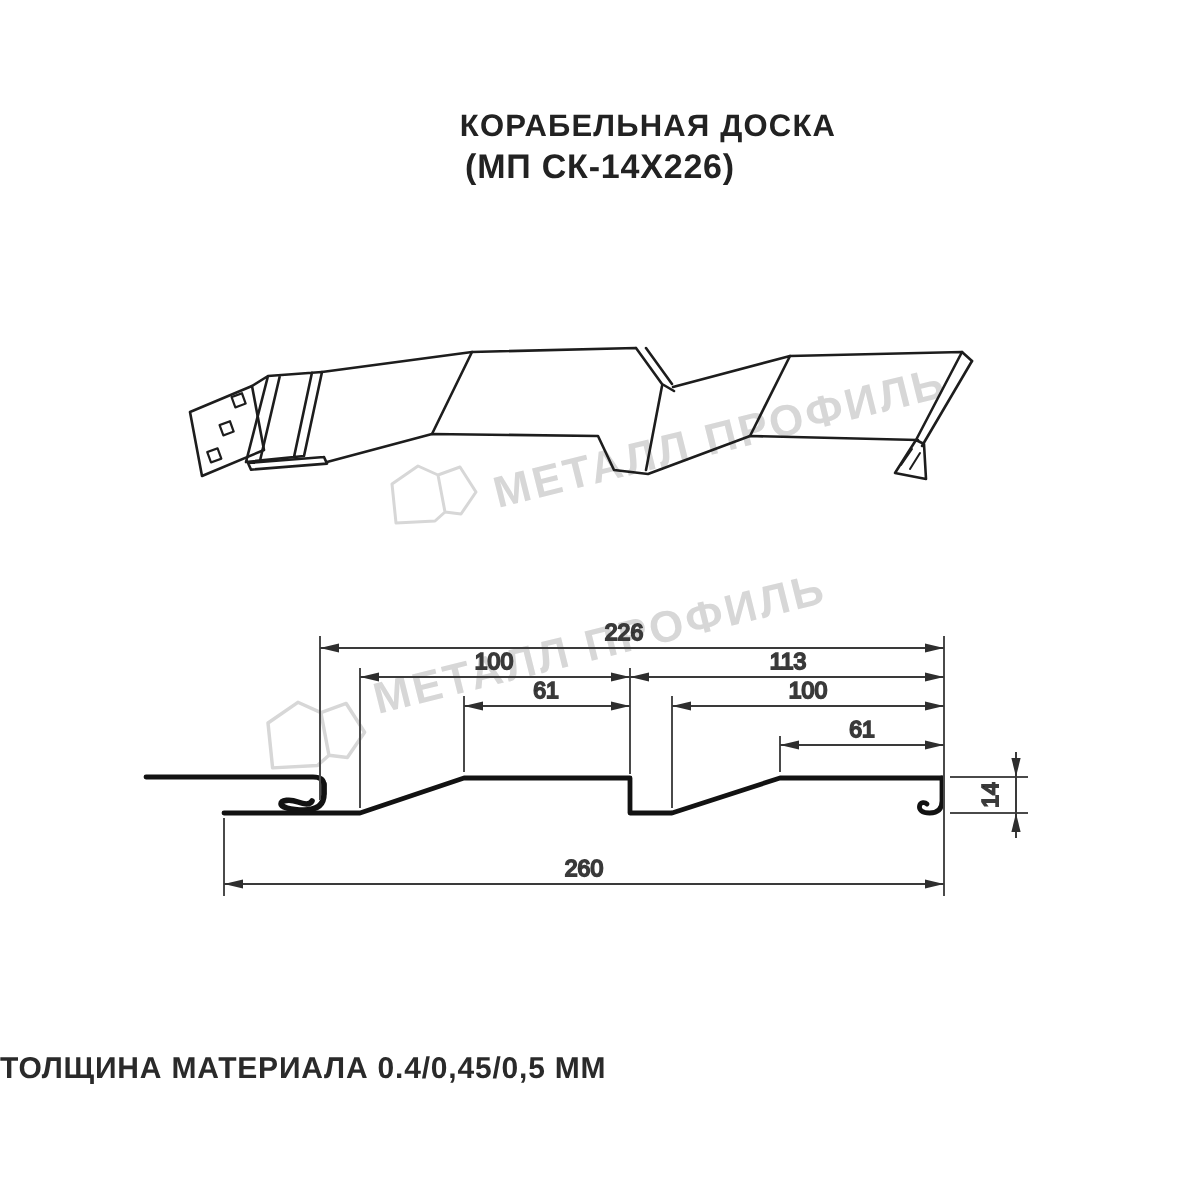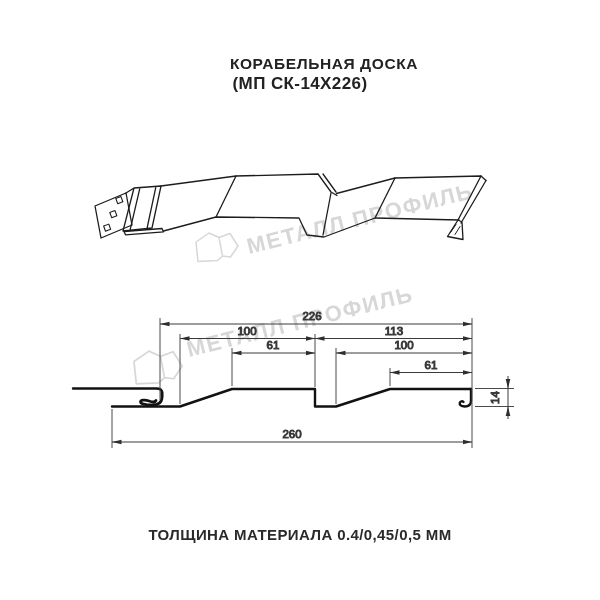--- a/index.html
+++ b/index.html
@@ -14,21 +14,21 @@
   }
   .subtitle{
     margin-top:7px;font-size:15.5px;font-weight:bold;letter-spacing:0.6px;
     color:#222;line-height:16px;margin-left:48px;
   }
   .product-code{
     margin-top:5px;font-size:17px;font-weight:bold;letter-spacing:0.4px;
     color:#222;line-height:13px;
   }
   .drawing-svg{position:absolute;left:0;top:0;width:600px;height:600px;}
-  .footer{position:absolute;top:526px;left:0;right:0;text-align:center;}
+  .footer{position:absolute;top:526px;left:0;right:0;}
   .thickness-note{
     font-size:15px;font-weight:bold;letter-spacing:0.4px;color:#2a2a2a;
   }
   
   text.dim{
     font-family:"Liberation Sans", sans-serif;font-size:11.5px;fill:#1a1a1a;
     text-anchor:middle;
   }
   text.wm{
     font-family:"Liberation Sans", sans-serif;font-weight:bold;font-size:22px;

